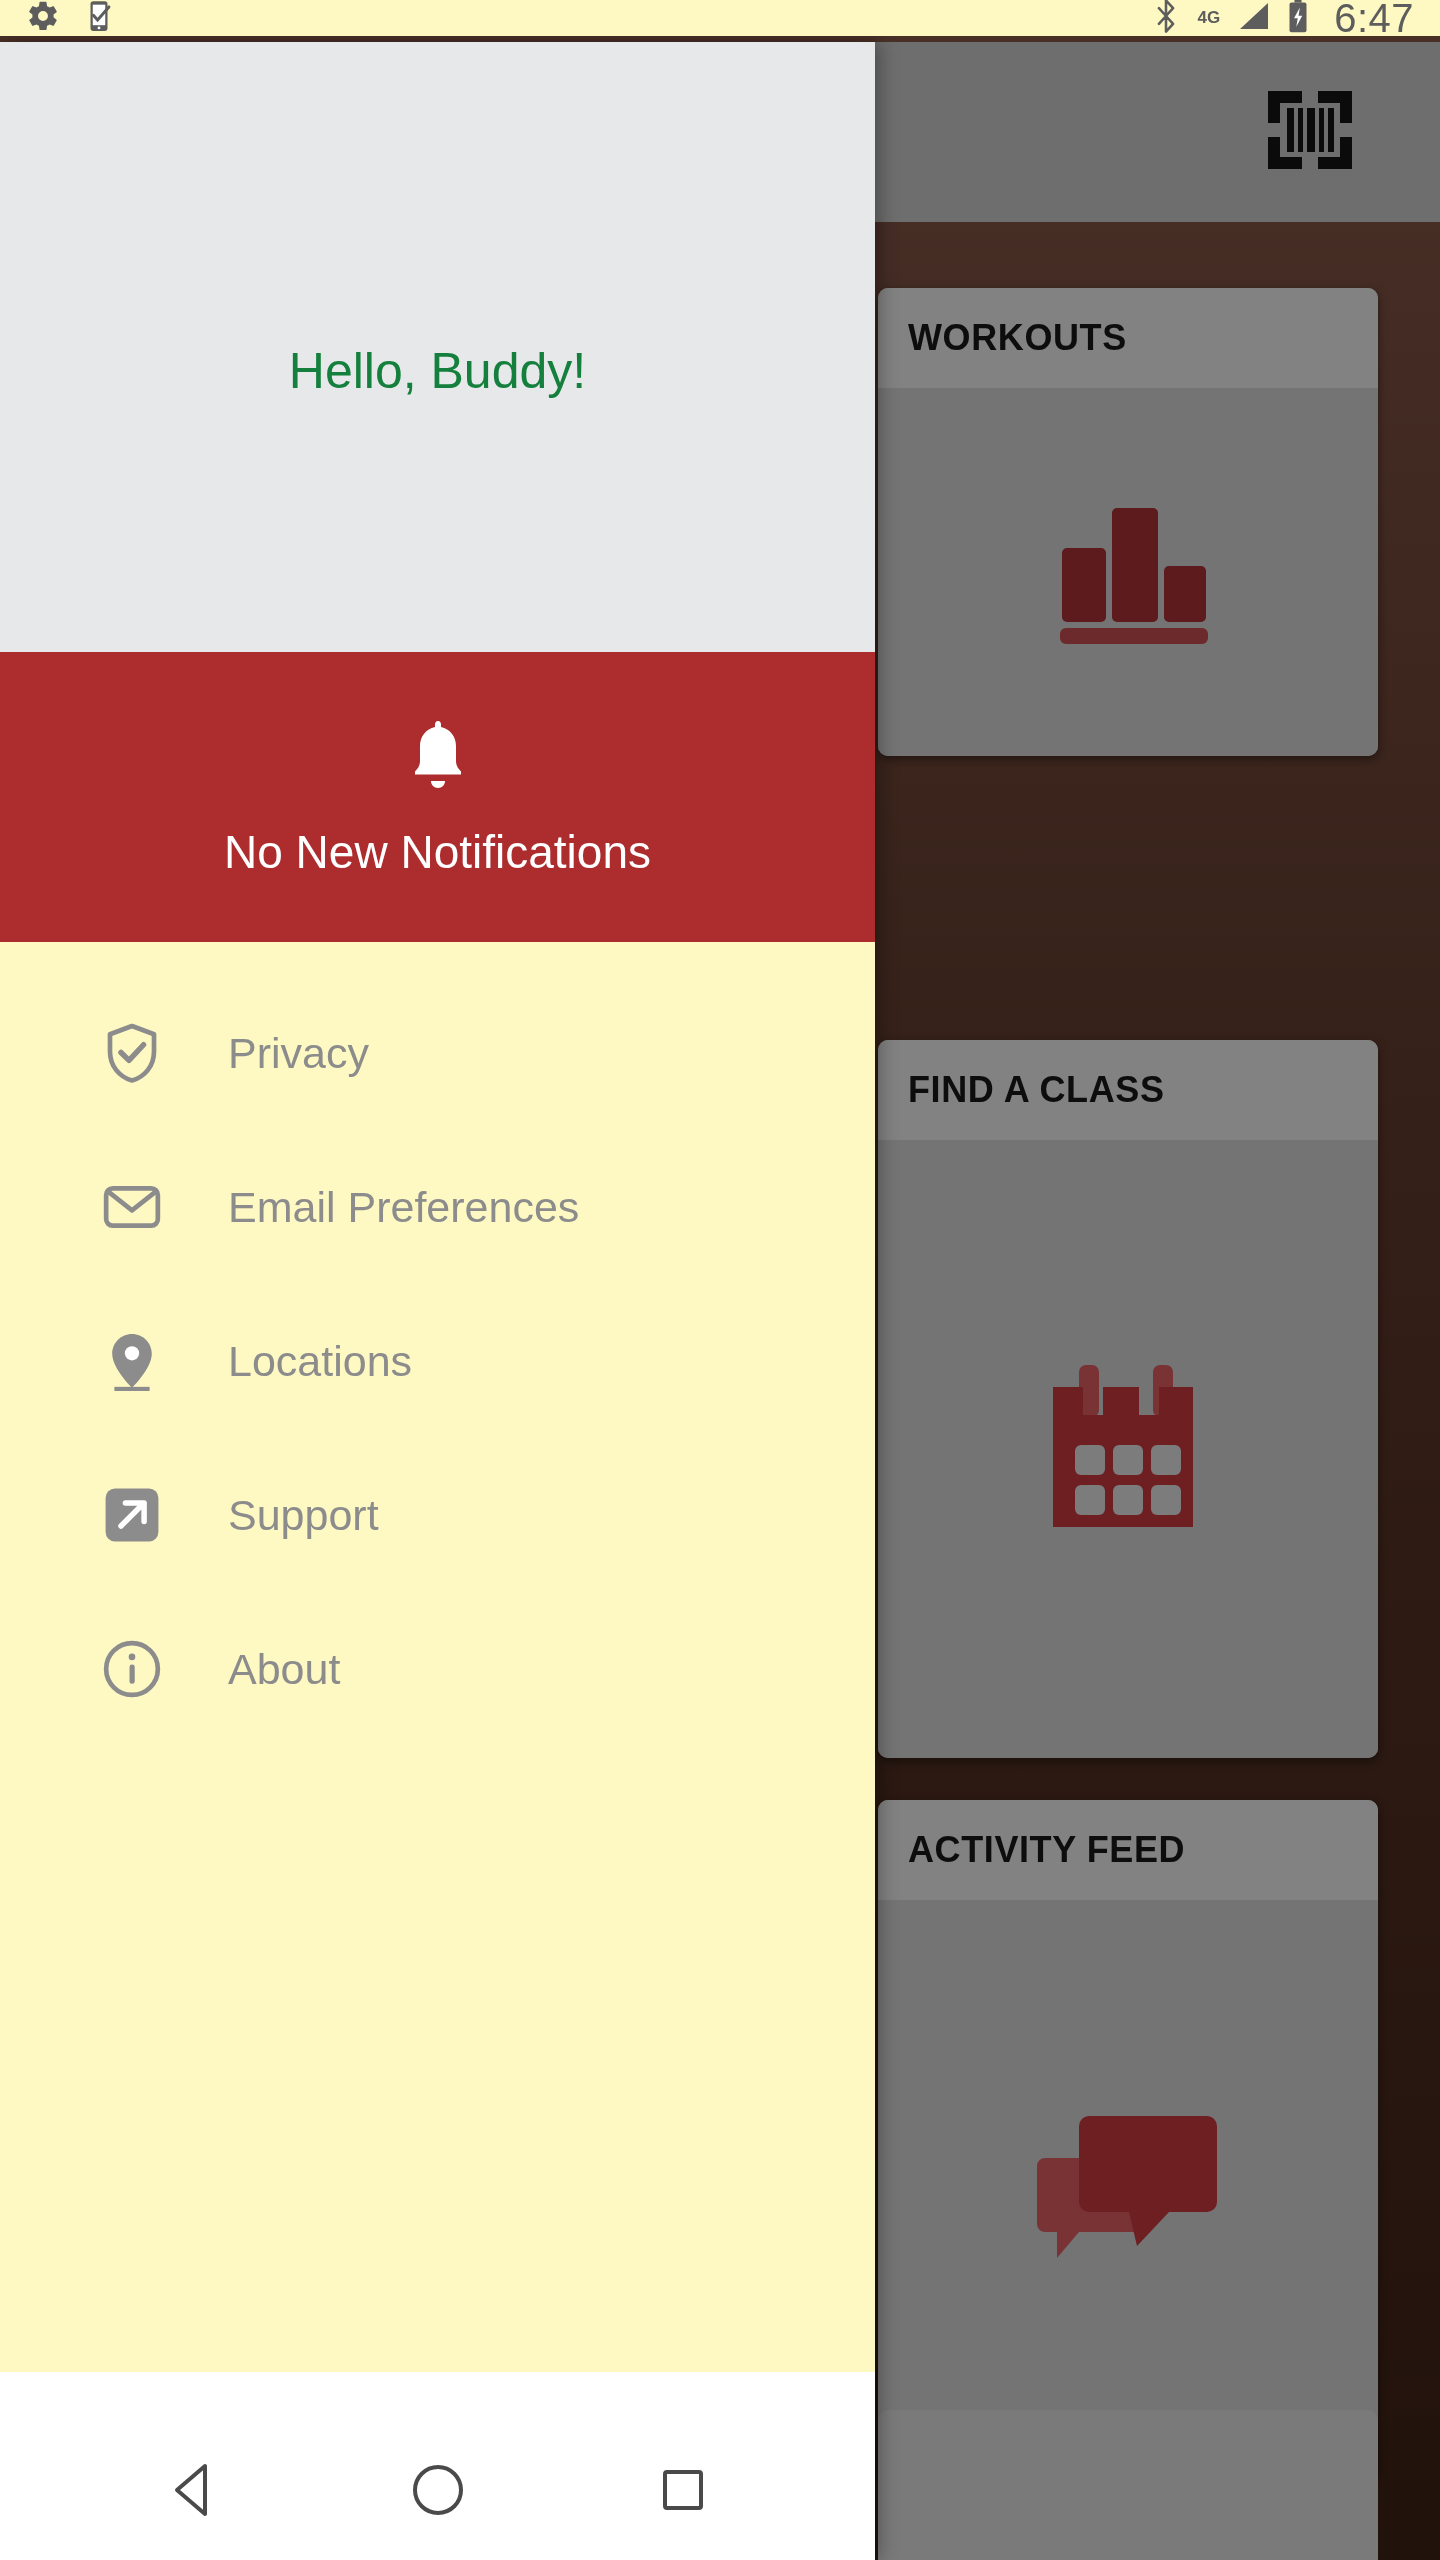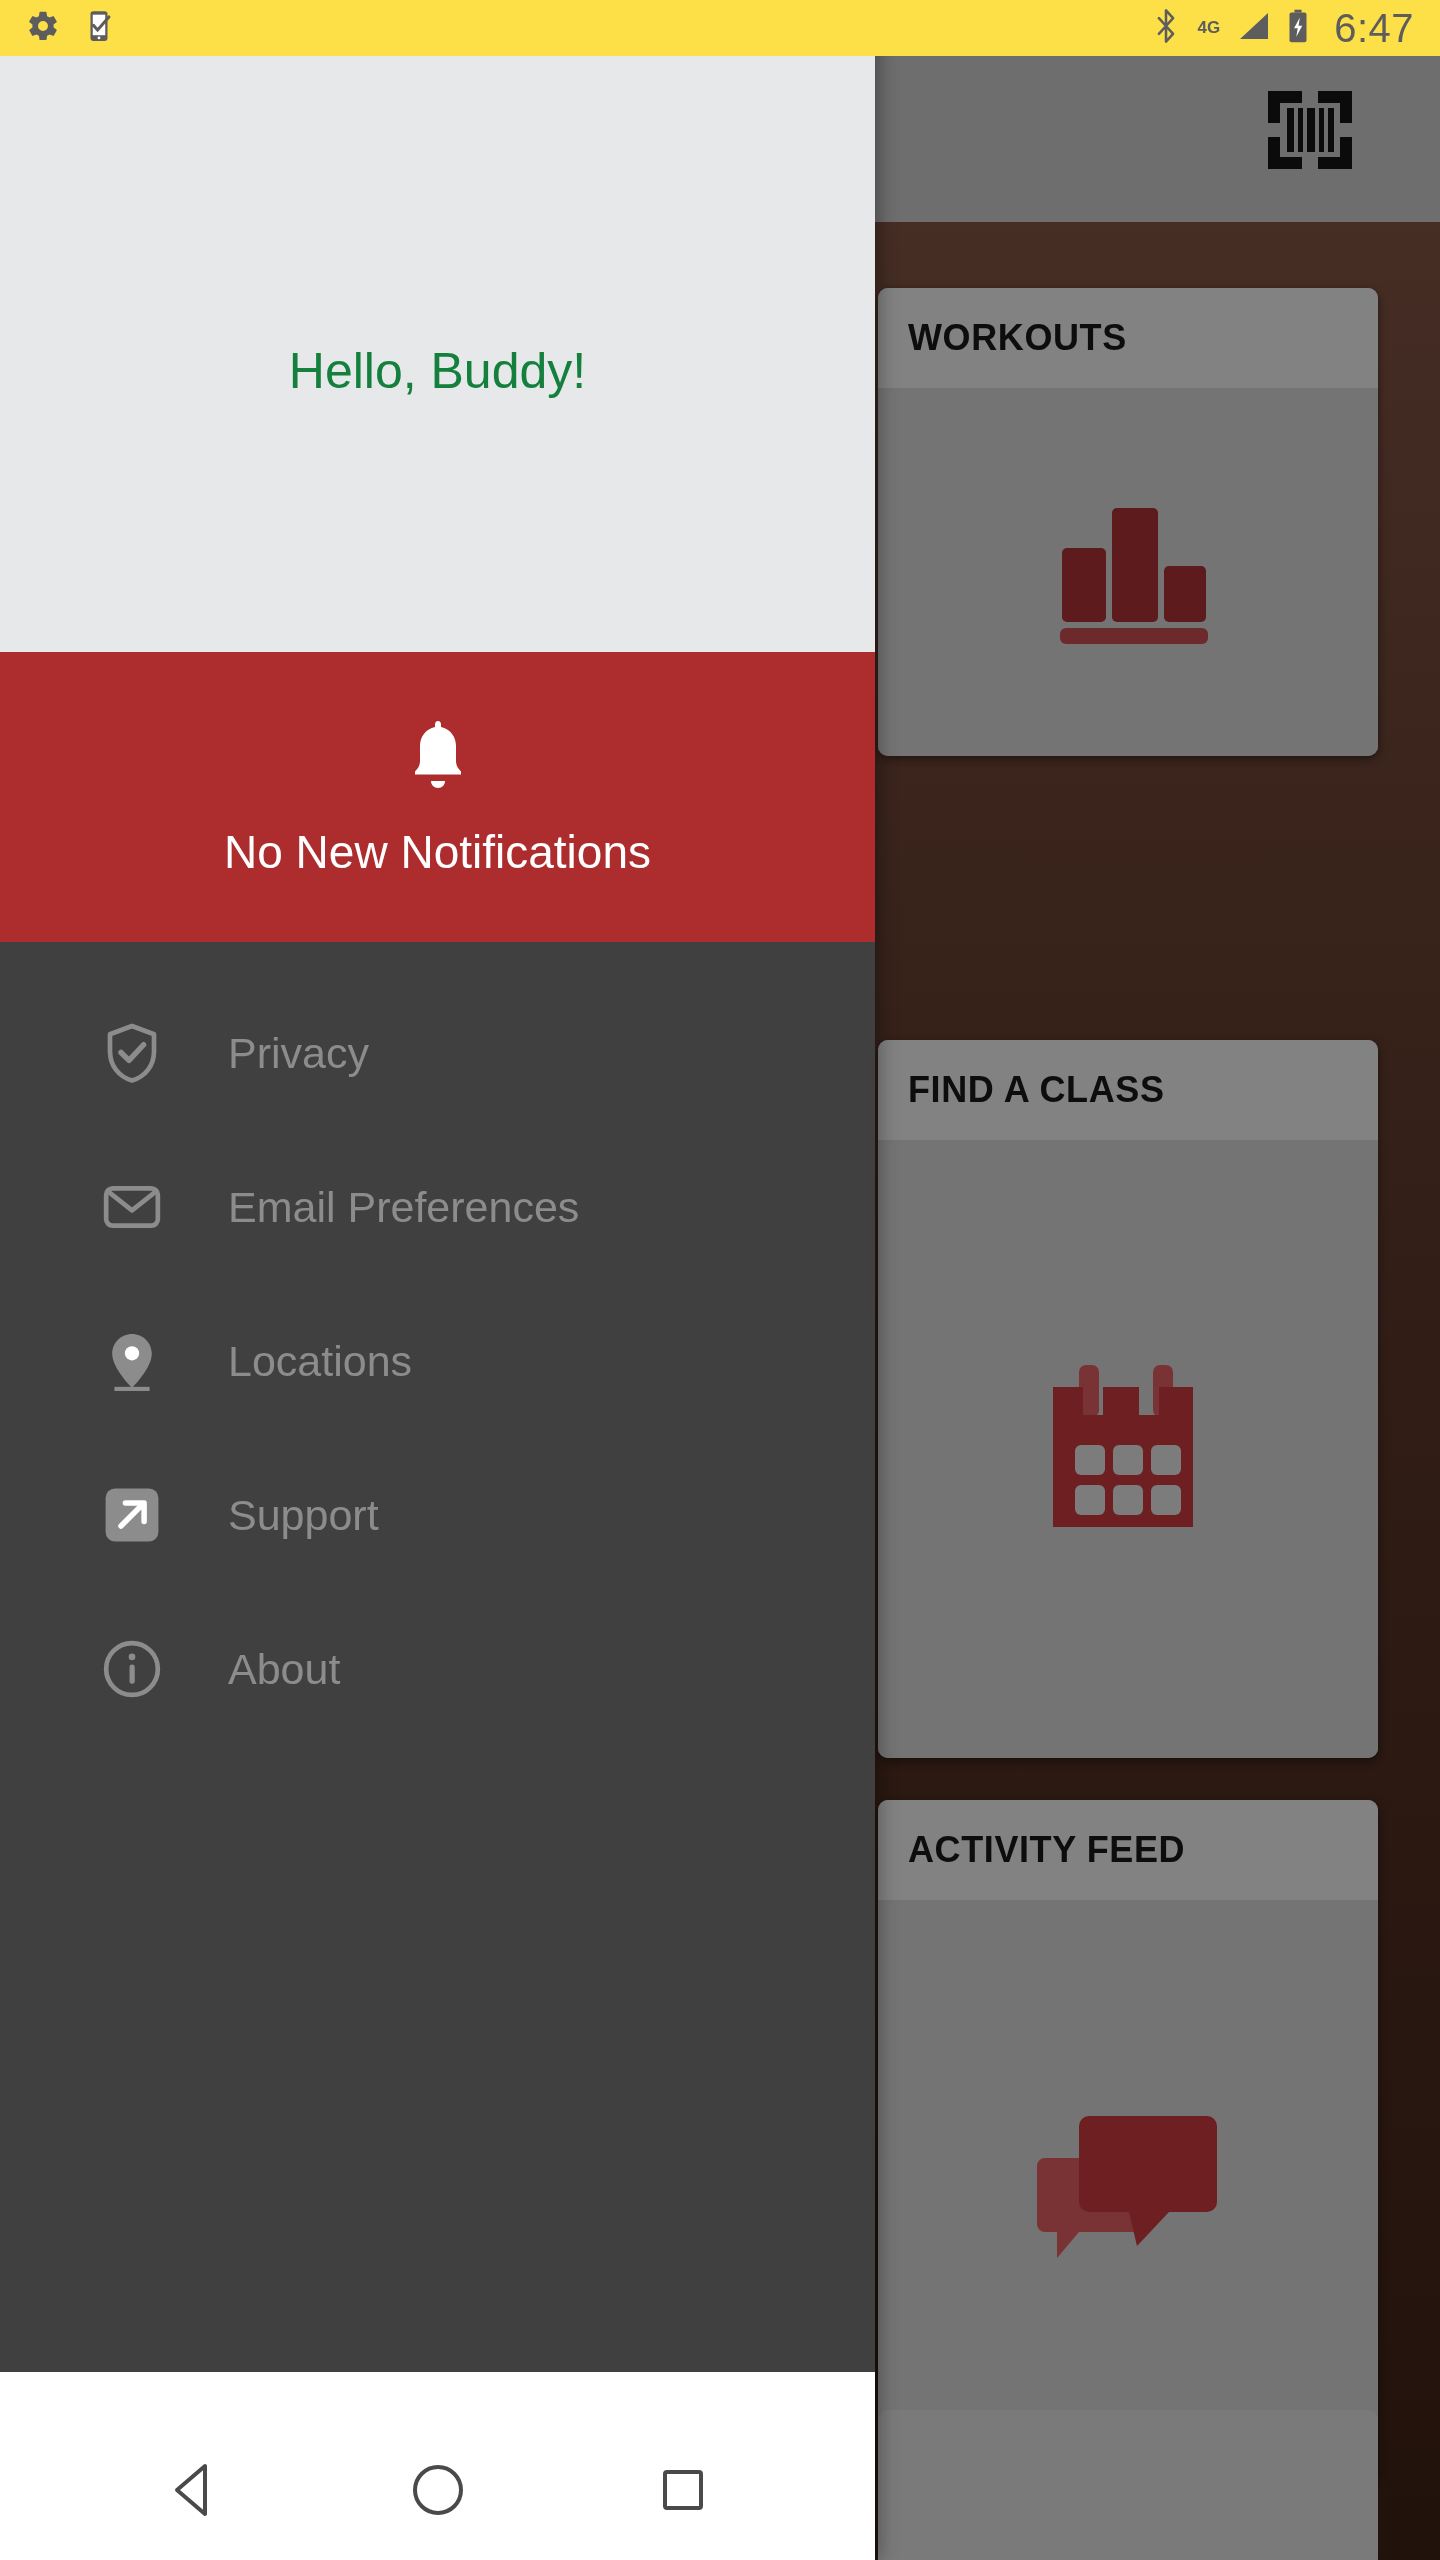--- a/index.html
+++ b/index.html
@@ -43,22 +43,22 @@
   #card-class .card-body { height:618px; }
   #card-feed { top:1800px; height:680px; }
   #card-feed .card-body { height:580px; }
   #card-partial {
     position:absolute; left:878px; top:2410px; width:500px; height:150px;
     background:#7a7a7a; border-radius:10px 10px 0 0;
   }
 
   
   #statusbar {
-    position:absolute; left:0; top:0; width:1440px; height:56px;
-    background:#fde047; display:flex; align-items:center;
+    position:absolute; left:0; top:0; width:1440px; height:36px;
+    background:#fef9c3; display:flex; align-items:center;
     padding:0 26px; z-index:40;
   }
   #status-left { display:flex; align-items:center; gap:22px; }
   #status-right { margin-left:auto; display:flex; align-items:center; gap:16px; }
   #clock { font-size:40px; color:#5d5d5d; font-weight:400; letter-spacing:.5px; margin-left:8px; }
   .sig-label { font-size:17px; font-weight:bold; color:#5d5d5d; }
 
   
   #drawer {
     position:absolute; left:0; top:42px; width:875px; height:2518px;
@@ -90,21 +90,21 @@
     margin-top:48px; font-size:50px; color:#15803d; font-weight:400;
   }
 
   #notif-banner {
     height:290px; background:#ad2c2e; flex:none;
     display:flex; flex-direction:column;
     align-items:center; justify-content:center; gap:26px;
   }
   #notif-text { font-size:46px; color:#ffffff; font-weight:400; }
 
-  #menu { flex:1; padding-top:34px; background:#404040; }
+  #menu { flex:1; padding-top:34px; background:#fef9c3; }
   .menu-item {
     height:154px; display:flex; align-items:center; padding-left:96px;
   }
   .menu-icon {
     width:72px; height:72px; flex:none;
     display:flex; align-items:center; justify-content:center;
   }
   .menu-label {
     margin-left:60px; font-size:43px; color:#8c8c8c; font-weight:400;
   }

